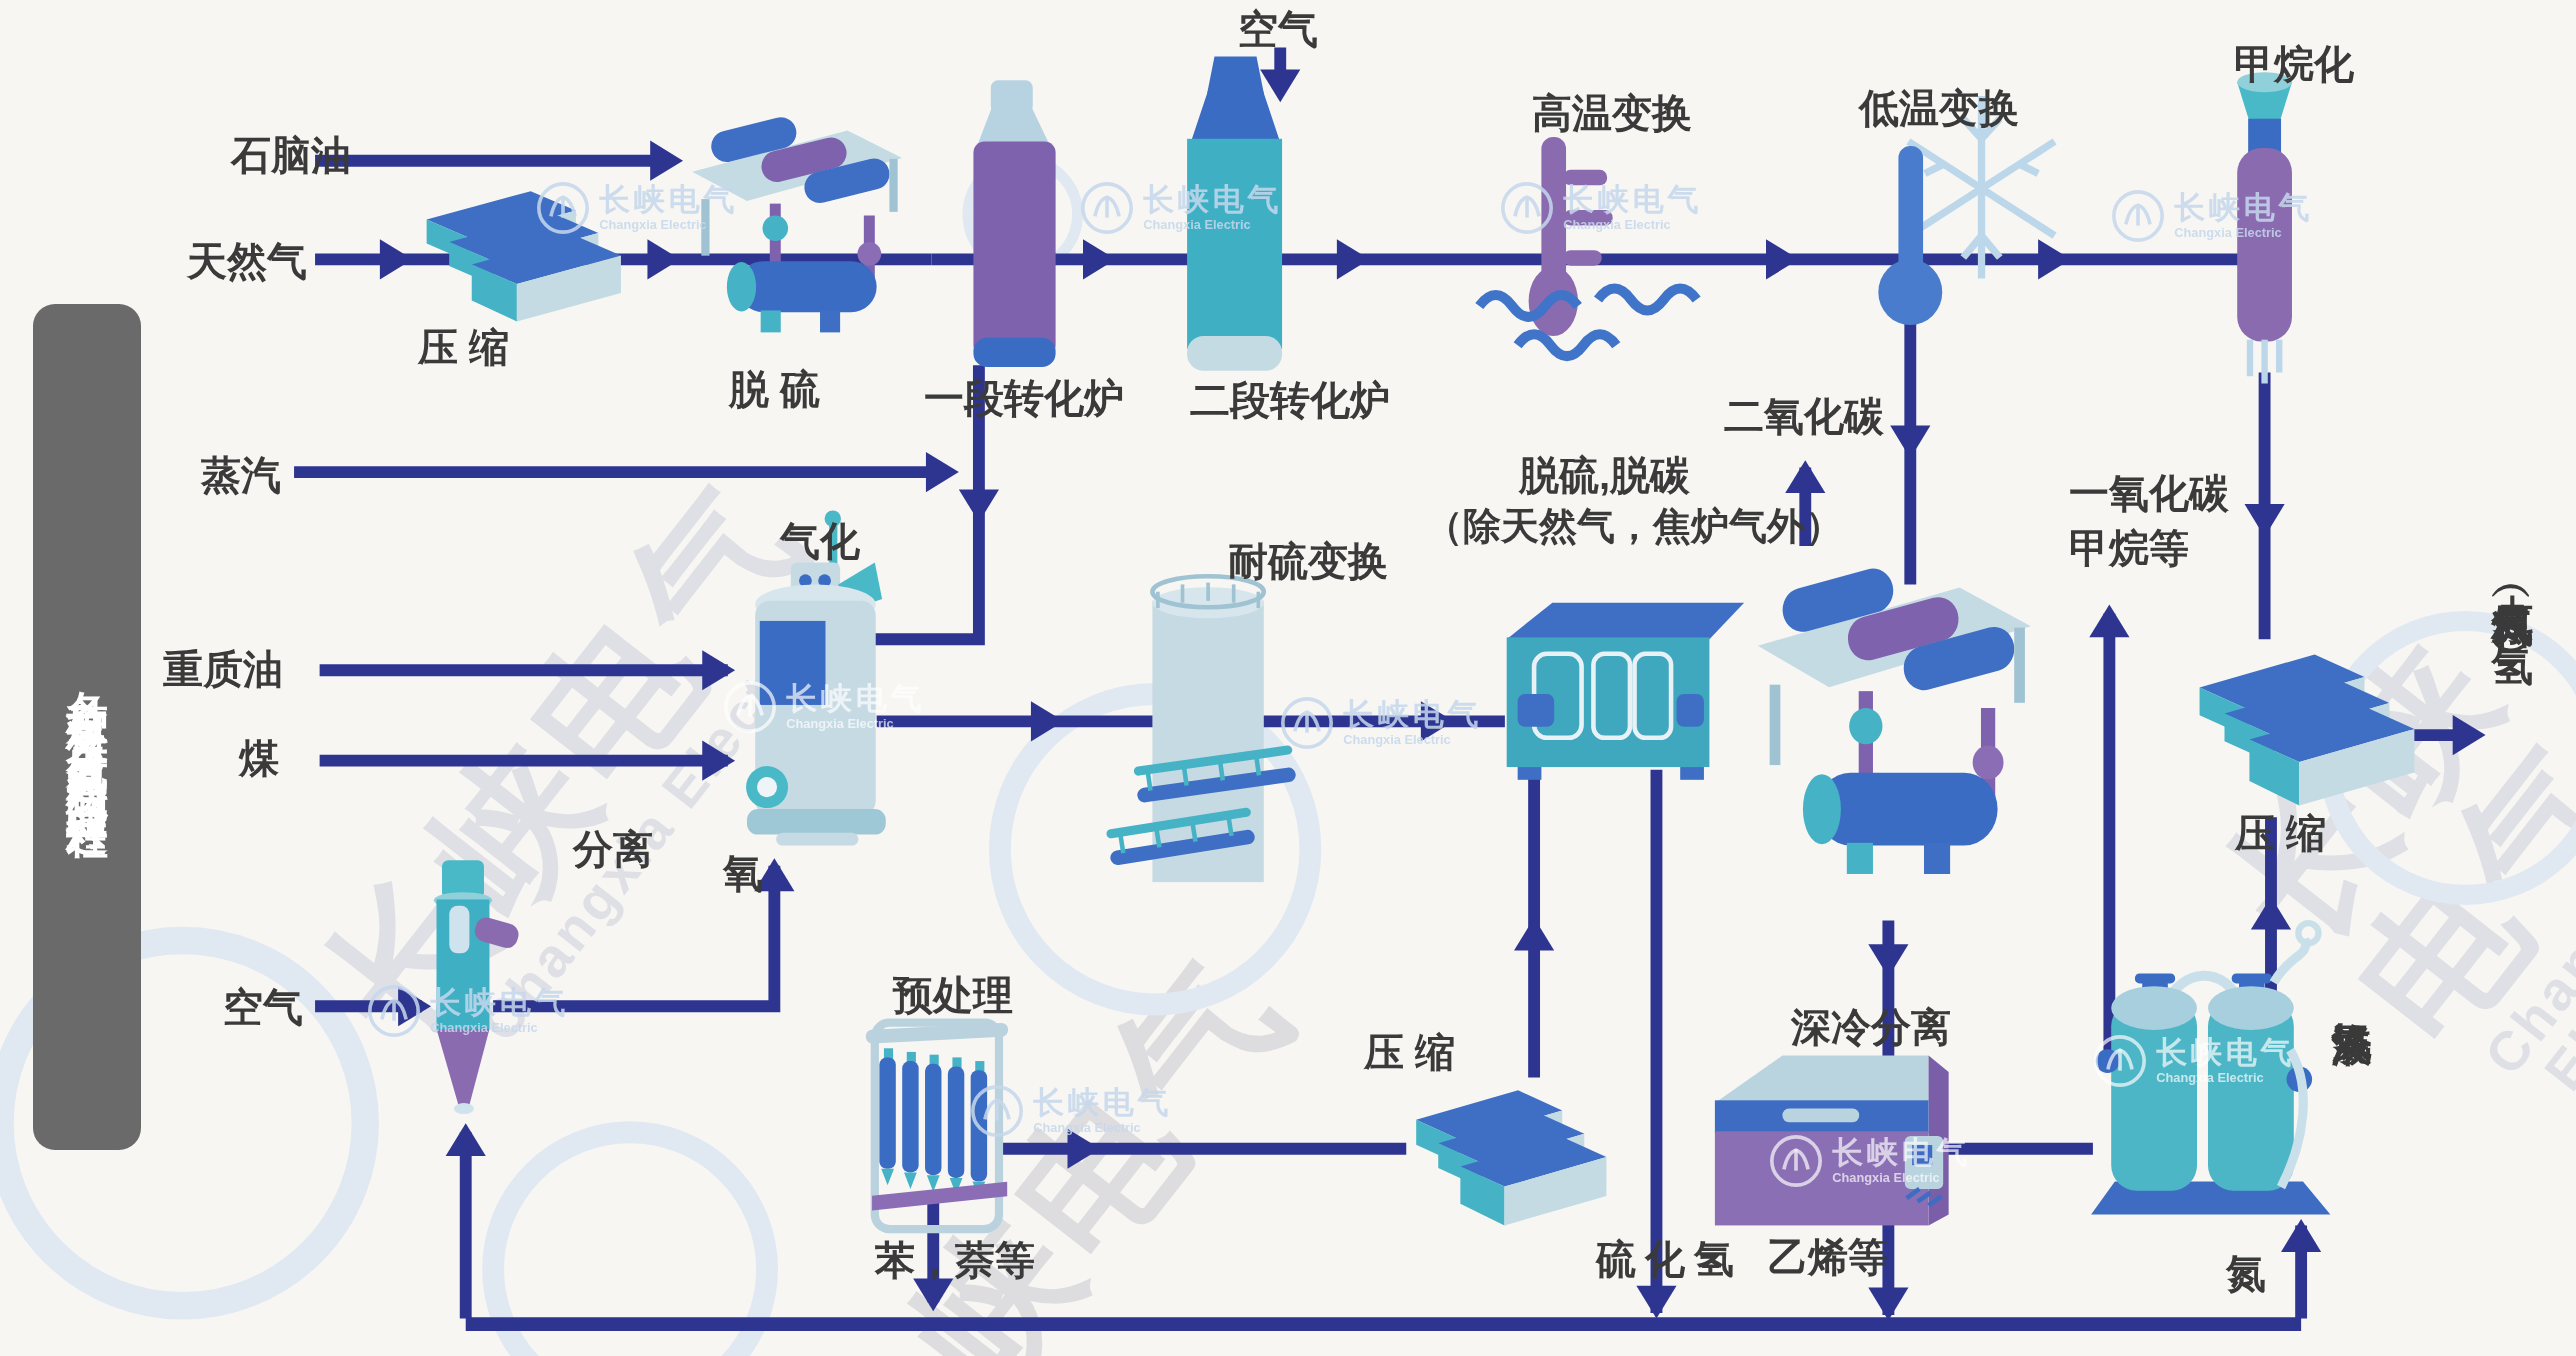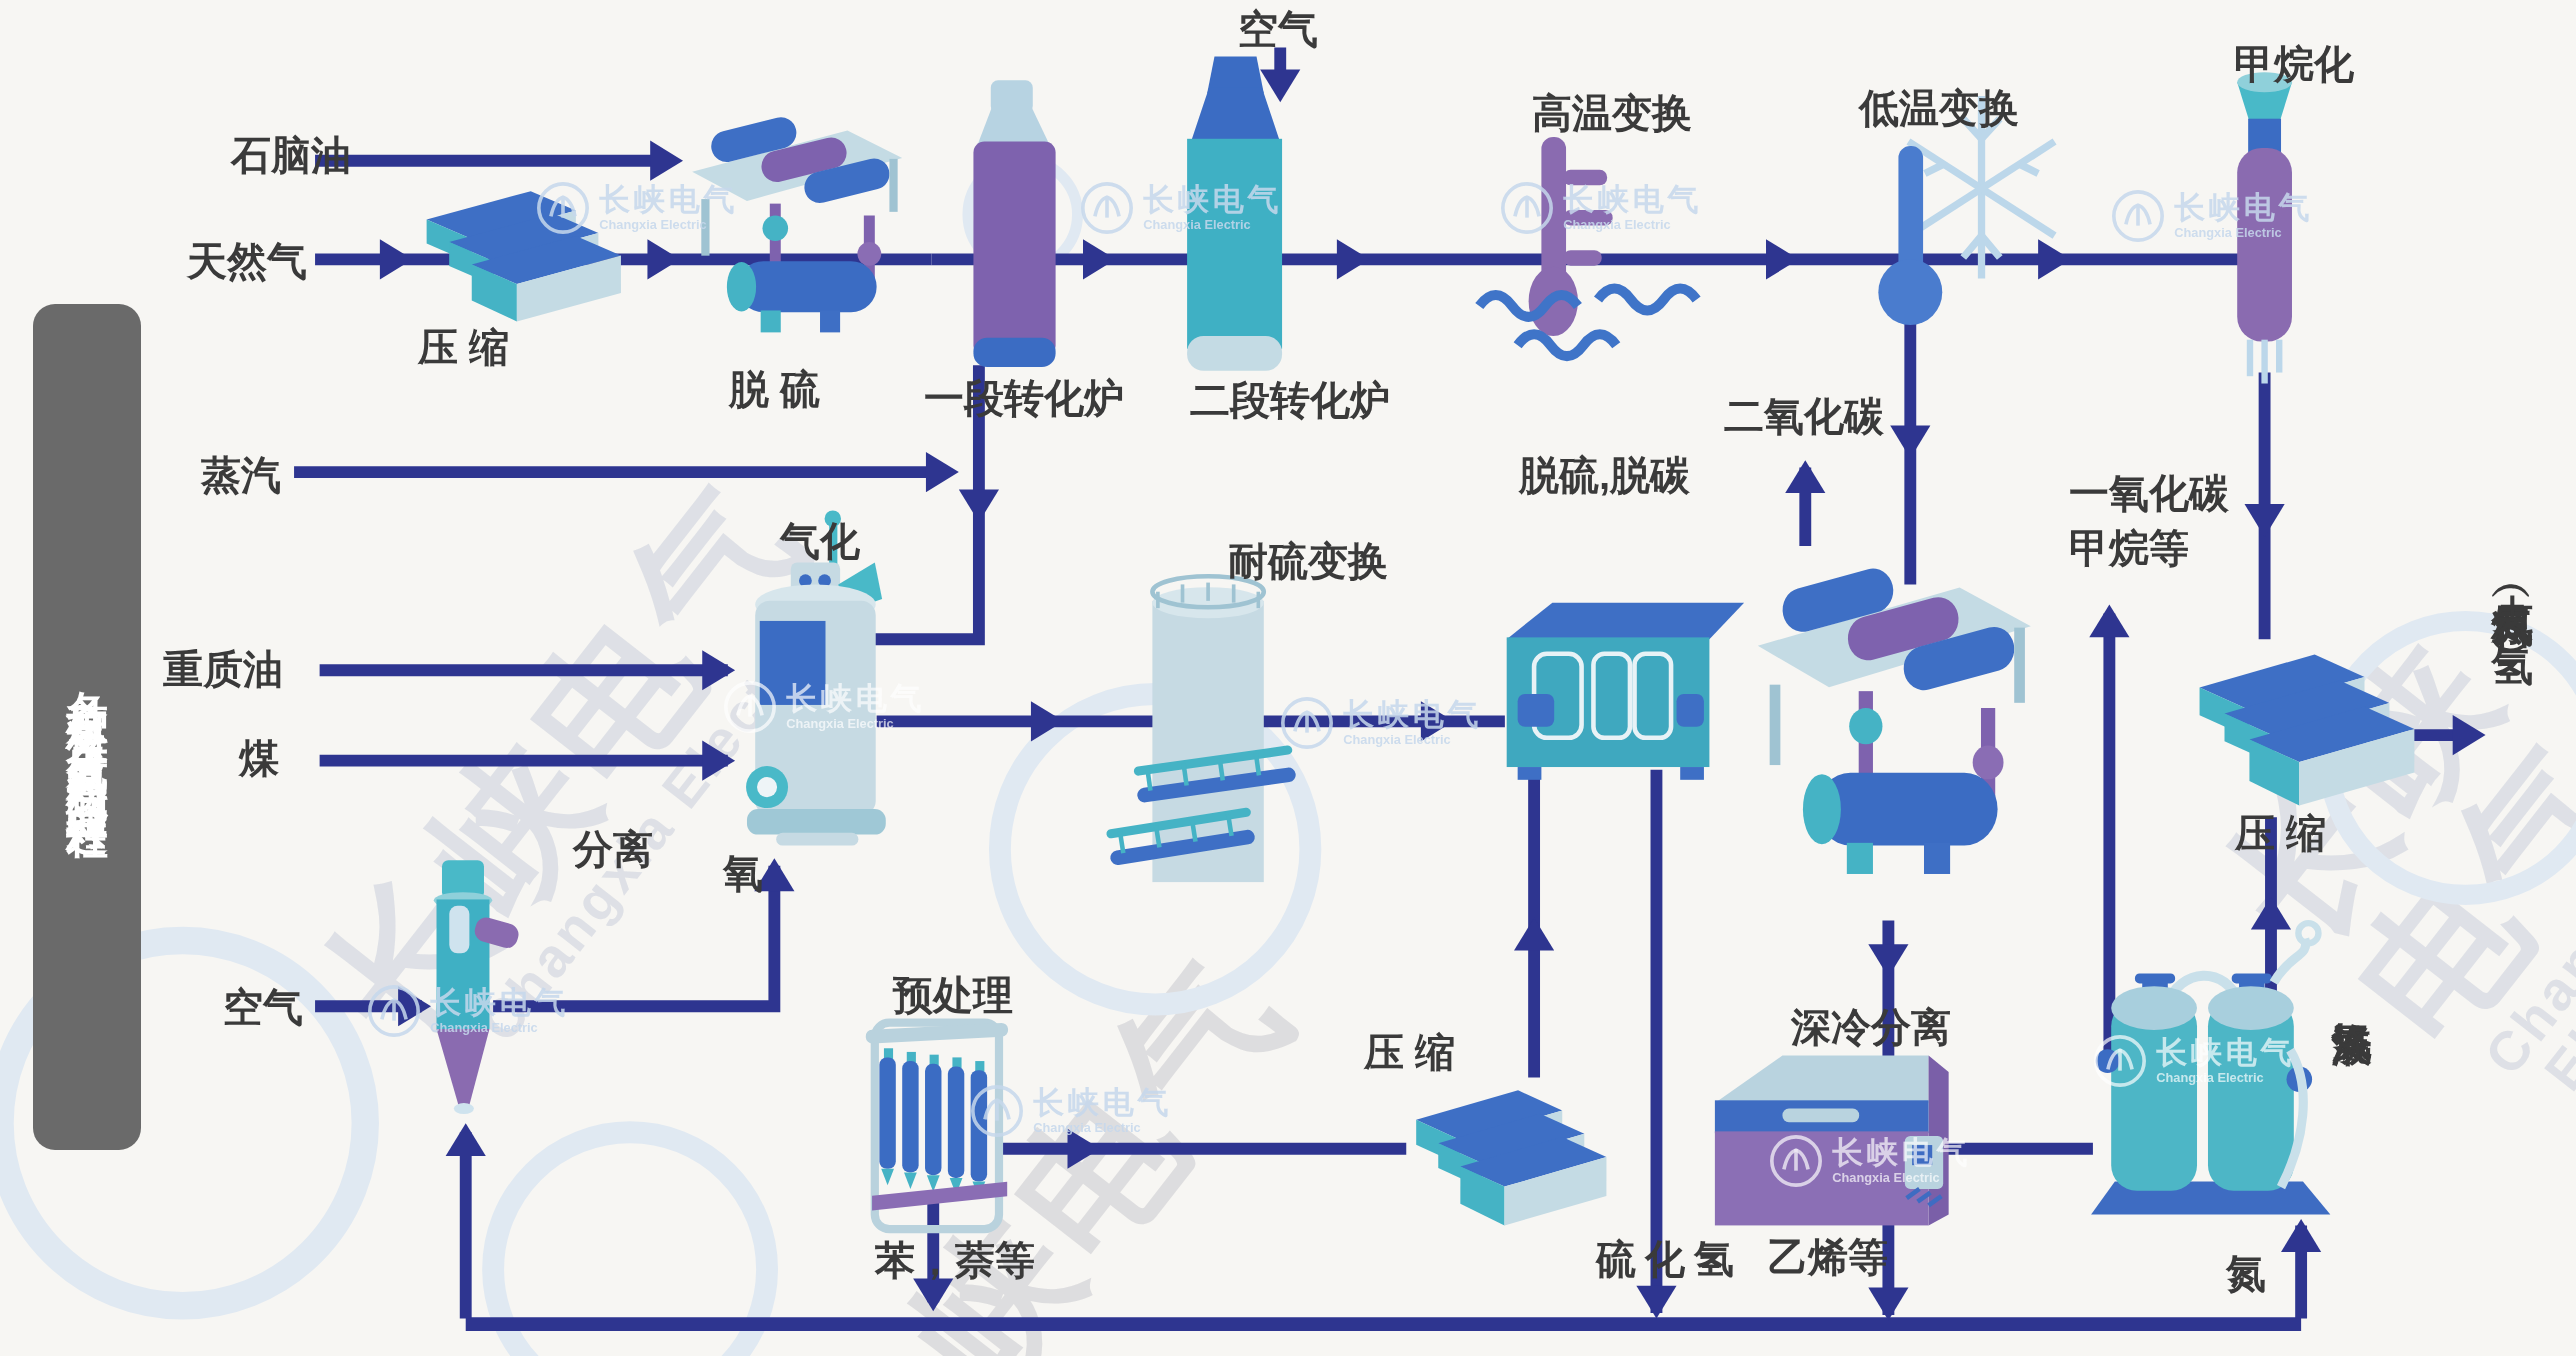--- a/index.html
+++ b/index.html
@@ -469,20 +469,21 @@
   <div class="lbl" style="left:201px;top:453px;">蒸汽</div>
   <div class="lbl" style="left:780px;top:519px;">气化</div>
   <div class="lbl" style="left:163px;top:647px;">重质油</div>
   <div class="lbl" style="left:239px;top:736px;">煤</div>
   <div class="lbl" style="left:573px;top:827px;">分离</div>
   <div class="lbl" style="left:723px;top:851px;">氧</div>
   <div class="lbl" style="left:223px;top:985px;">空气</div>
   <div class="lbl" style="left:1204px;top:539px;margin-left:24px;">耐硫变换</div>
   <div class="lbl" style="left:1724px;top:394px;">二氧化碳</div>
   <div class="lbl" style="left:1519px;top:453px;">脱硫,脱碳</div>
+  <div class="lbl" style="left:1425px;top:506px;font-size:38px;">（除天然气，焦炉气外）</div>
   <div class="lbl" style="left:2069px;top:471px;">一氧化碳</div>
   <div class="lbl" style="left:2069px;top:526px;">甲烷等</div>
   <div class="lbl" style="left:1364px;top:1030px;">压 缩</div>
   <div class="lbl" style="left:1596px;top:1238px;letter-spacing:9px;font-family:Liberation Serif, serif;">硫化氢</div>
   <div class="lbl" style="left:893px;top:973px;">预处理</div>
   <div class="lbl" style="left:875px;top:1238px;">苯，萘等</div>
   <div class="lbl" style="left:1791px;top:1005px;">深冷分离</div>
   <div class="lbl" style="left:1768px;top:1235px;">乙烯等</div>
   <div class="lbl vlbl" style="left:2330px;top:992px;height:237px;">液氮洗涤</div>
   <div class="lbl" style="left:2226px;top:1251px;">氮</div>

